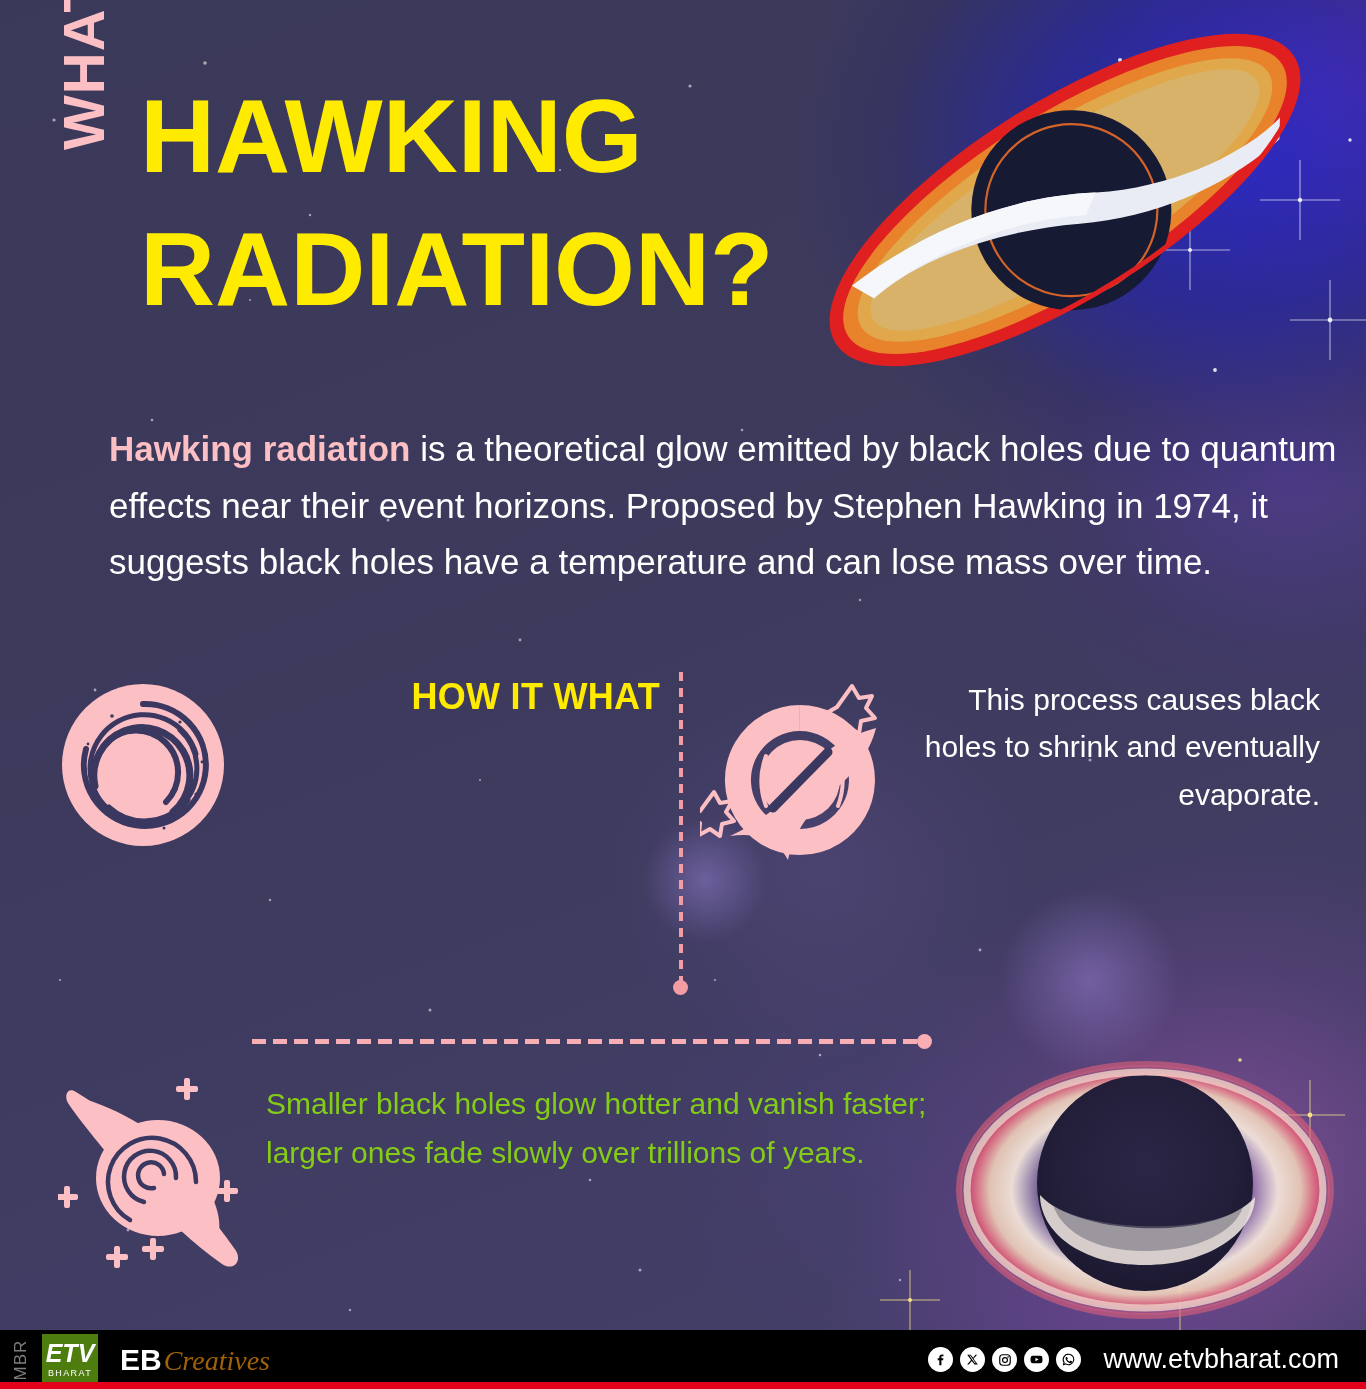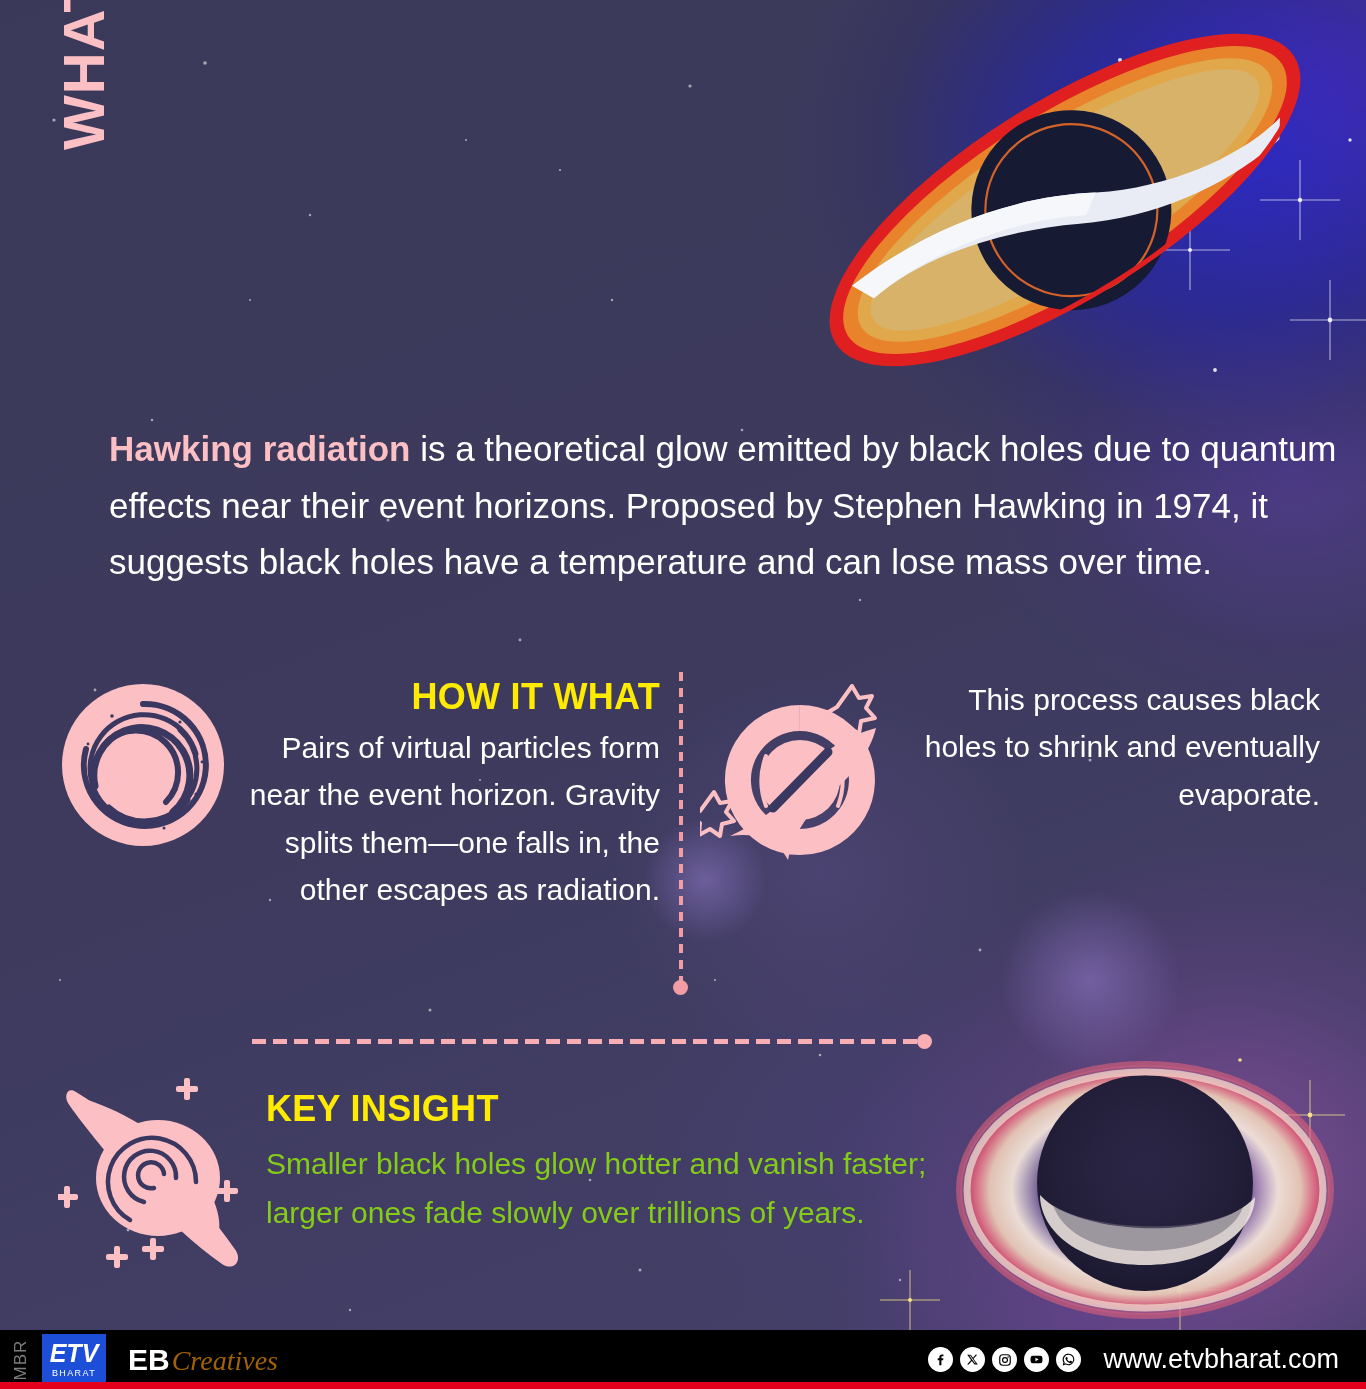--- a/index.html
+++ b/index.html
@@ -234,23 +234,23 @@
     display: flex;
     align-items: center;
     justify-content: center;
   }
   .mbr span {
     transform: rotate(-90deg);
     white-space: nowrap;
     font-family: "Liberation Sans", sans-serif;
   }
   .etv-logo {
-    width: 64px;
+    width: 56px;
     height: 52px;
-    background: #1d4ed8;
+    background: #4d7c0f;
     display: flex;
     flex-direction: column;
     align-items: center;
     justify-content: center;
     color: #ffffff;
   }
   .etv-logo .mark { font-size: 25px; font-weight: bold; font-style: italic; line-height: 1; }
   .etv-logo .sub { font-size: 9px; letter-spacing: 1.4px; margin-top: 2px; }
   .eb-creatives {
     margin-left: 22px;
@@ -416,20 +416,24 @@
     </defs>
     <ellipse cx="190" cy="135" rx="185" ry="125" fill="url(#bhRing)"></ellipse>
     <circle cx="190" cy="128" r="108" fill="url(#bhCore)"></circle>
     <path d="M 85 140 C 120 180 260 188 300 142 C 300 176 255 210 190 210 C 125 210 85 176 85 140 Z" fill="#efe6e0" opacity="0.88"></path>
     <path d="M 98 150 C 135 176 250 180 288 152 C 280 176 245 196 190 196 C 135 196 106 174 98 150 Z" fill="#6d6a78" opacity="0.55"></path>
     <ellipse cx="190" cy="135" rx="178" ry="118" fill="none" stroke="#efd9cd" stroke-width="7" opacity="0.75"></ellipse>
     <ellipse cx="190" cy="135" rx="186" ry="126" fill="none" stroke="#e0607a" stroke-width="6" opacity="0.6"></ellipse>
   </svg>
 
   <div class="what-is">WHAT IS</div>
+  <div class="title-block">
+    <div class="title-line">HAWKING</div>
+    <div class="title-line">RADIATION?</div>
+  </div>
 
   <p class="intro"><b>Hawking radiation</b><span> is a theoretical glow emitted by black holes due to quantum effects near their event horizons. Proposed by Stephen Hawking in 1974, it suggests black holes have a temperature and can lose mass over time.</span></p>
 
   <div class="div-vert"></div>
   <div class="div-vert-dot"></div>
   <div class="div-horiz"></div>
   <div class="div-horiz-dot"></div>
 
   <div class="sec-how">
     <svg class="icon-how" viewBox="0 0 166 166">
@@ -447,21 +451,20 @@
           <circle cx="120" cy="40" r="1.6"></circle>
         <circle cx="33" cy="96" r="1.7"></circle>
           <circle cx="136" cy="112" r="1.6"></circle>
         <circle cx="70" cy="142" r="1.8"></circle>
           <circle cx="104" cy="146" r="1.5"></circle>
         <circle cx="28" cy="62" r="1.4"></circle>
           <circle cx="142" cy="80" r="1.4"></circle>
       </g>
     </svg>
     <h2 class="heading">HOW IT WHAT</h2>
-    <div class="body">Pairs of virtual particles form near the event horizon. Gravity splits them—one falls in, the other escapes as radiation.</div>
   </div>
 
   <div class="sec-why">
     <svg class="icon-why" viewBox="0 0 200 200">
       <g fill="#fcbfc4">
         <path d="M 176 48 C 140 58 120 74 104 96 C 88 120 64 140 30 156 C 58 152 78 160 88 180 C 94 152 110 130 132 112 C 154 94 170 72 176 48 Z"></path>
       </g>
       <path d="M 100 38 A 62 62 0 1 1 99.9 38" fill="none" stroke="#fcbfc4" stroke-width="26"></path>
       <circle cx="100" cy="100" r="40" fill="#fcbfc4"></circle>
       <path d="M 73 128 L 128 72" stroke="#3a3760" stroke-width="9" stroke-linecap="round"></path>
@@ -491,21 +494,20 @@
         <rect x="6" y="116" width="6" height="22" rx="2"></rect>
           <rect x="-2" y="124" width="22" height="6" rx="2"></rect>
         <rect x="166" y="110" width="6" height="22" rx="2"></rect>
           <rect x="158" y="118" width="22" height="6" rx="2"></rect>
         <rect x="56" y="176" width="6" height="22" rx="2"></rect>
           <rect x="48" y="184" width="22" height="6" rx="2"></rect>
         <rect x="92" y="168" width="6" height="22" rx="2"></rect>
           <rect x="84" y="176" width="22" height="6" rx="2"></rect>
       </g>
     </svg>
-    <h2 class="heading">KEY INSIGHT</h2>
     <div class="body">Smaller black holes glow hotter and vanish faster; larger ones fade slowly over trillions of years.</div>
   </div>
 
   <div class="footer">
     <div class="mbr">
         <span>MBR</span>
       </div>
     <div class="etv-logo">
       <div class="mark">ETV</div>
       <div class="sub">BHARAT</div>

